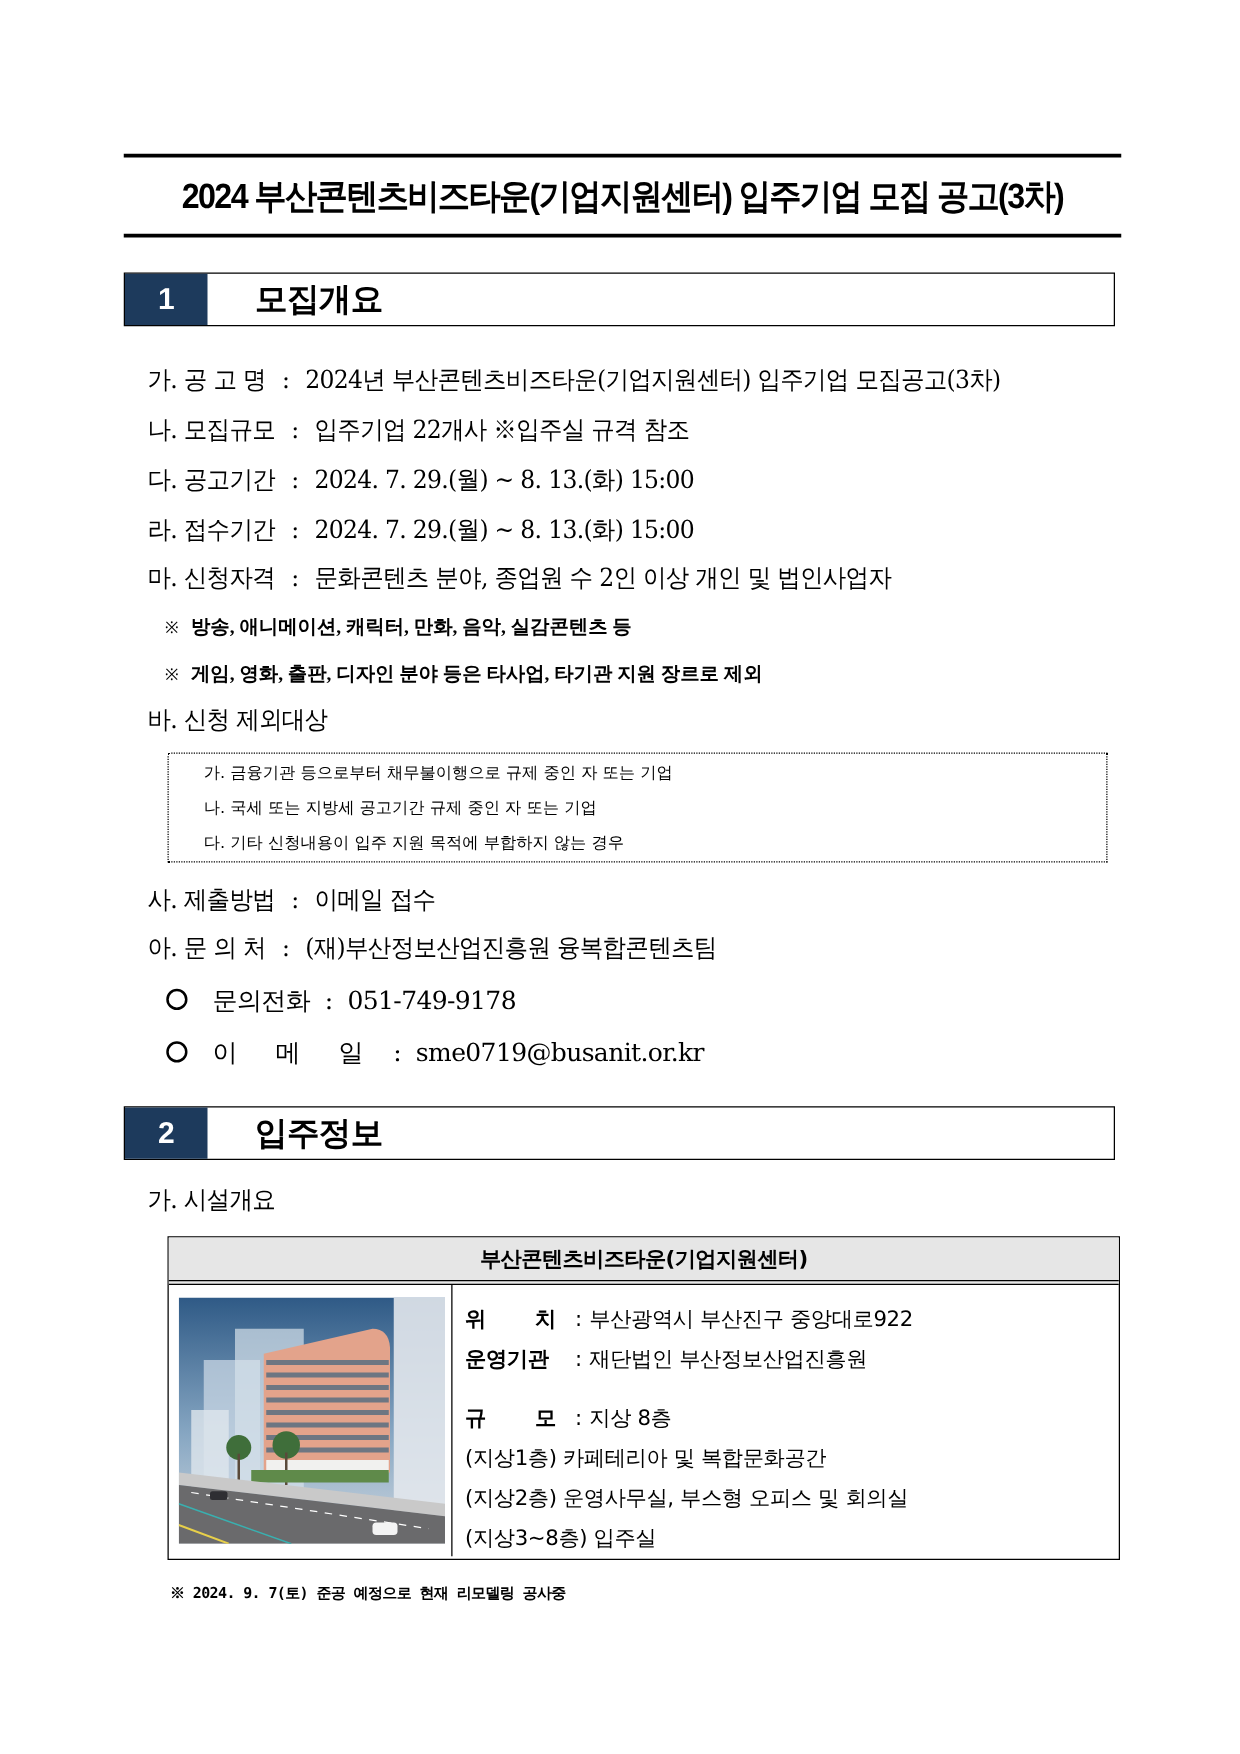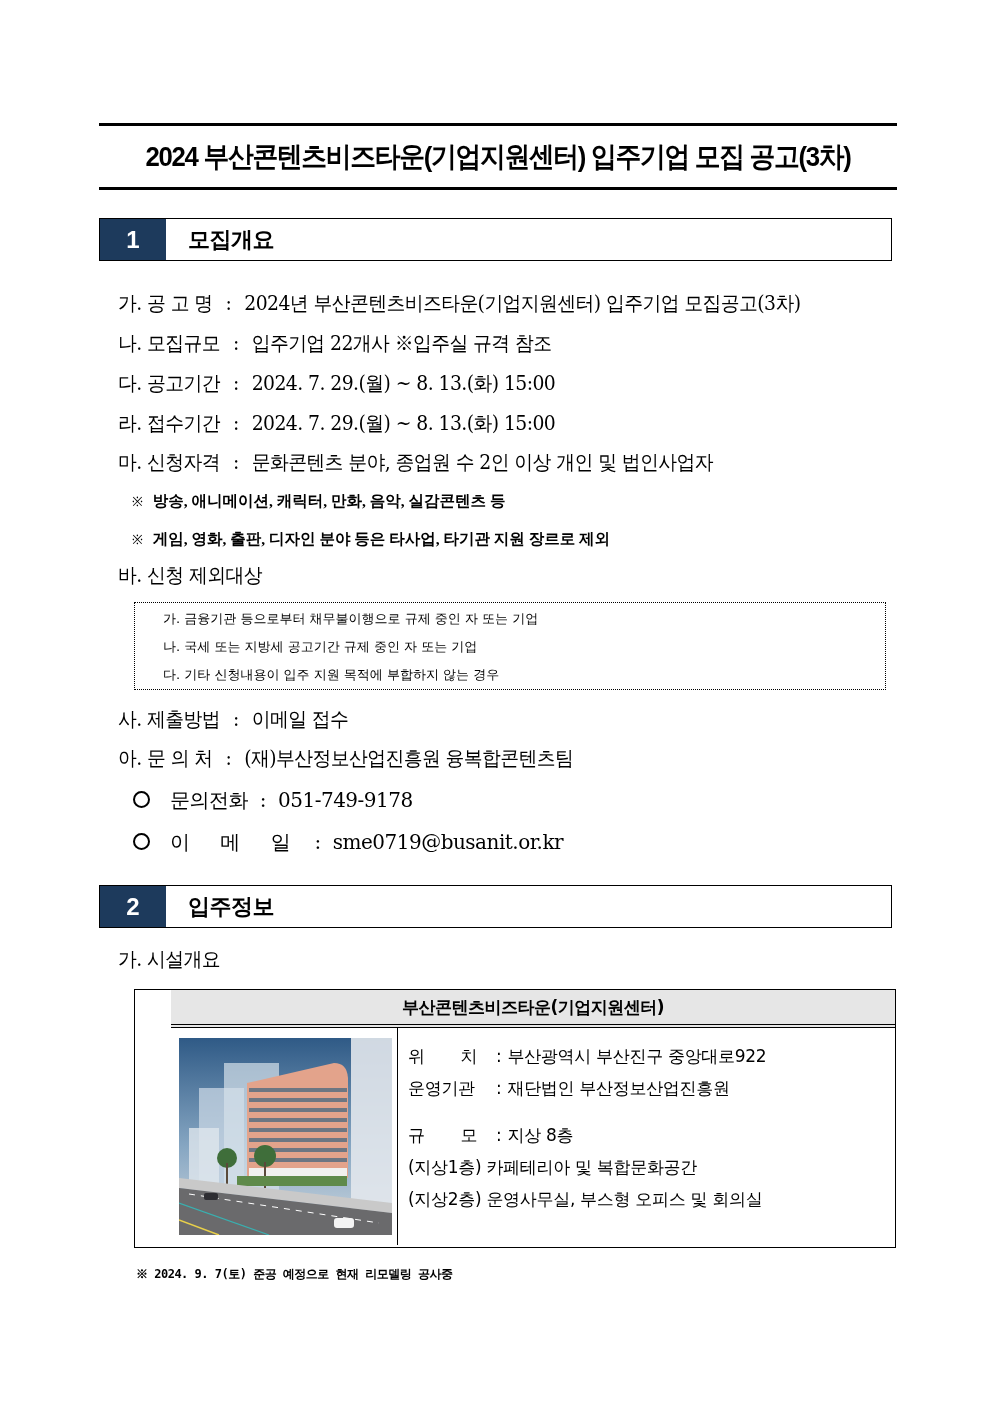--- a/index.html
+++ b/index.html
@@ -6,39 +6,39 @@
   body { width:992px; height:1403px; position:relative; overflow:hidden; color:#000; }
 
   .title-rule { position:absolute; left:99px; width:798px; height:3px; background:#000; }
   .doc-title { position:absolute; left:99px; width:798px; top:138px; text-align:center;
     font-family:"Liberation Sans", sans-serif; font-weight:bold; font-size:28px; letter-spacing:-1.4px;
     transform:scaleX(0.92); transform-origin:center; white-space:nowrap; }
 
   .sec-box { position:absolute; left:99px; width:793px; height:43px; border:1.5px solid #000; box-sizing:border-box; display:flex; }
   .sec-num { width:66px; height:100%; background:#1d3a5c; color:#fff; display:flex; align-items:center; justify-content:center;
     font-family:"Liberation Sans", sans-serif; font-size:24px; font-weight:bold; }
-  .sec-title { padding-left:22px; display:flex; align-items:center; font-family:Liberation Serif, serif; font-size:22px; font-weight:bold; letter-spacing:-0.5px; }
+  .sec-title { padding-left:38px; display:flex; align-items:center; font-family:Liberation Serif, serif; font-size:26px; font-weight:bold; letter-spacing:-0.5px; }
 
   .line { position:absolute; left:118px; font-family:"DejaVu Serif", serif; font-size:20px; white-space:nowrap; letter-spacing:-0.6px; transform:scaleX(0.94); transform-origin:left; }
   .note { position:absolute; left:132px; font-family:Liberation Serif, serif; font-size:15.5px; font-weight:bold; white-space:nowrap; }
   .note .mark { font-size:13px; margin-right:6px; font-weight:normal; }
 
   .excl-box { position:absolute; left:134px; top:602px; width:752px; height:88px; border:1px dotted #000; box-sizing:border-box; padding:2px 0 0 28px;
     font-family:"DejaVu Sans", sans-serif; font-size:13px; line-height:28px; }
 
   .bullet { position:absolute; left:133px; font-family:"DejaVu Serif", serif; font-size:20px; white-space:nowrap; letter-spacing:-0.5px; }
   .bullet .circle { display:inline-block; width:13px; height:13px; border:2px solid #000; border-radius:50%; margin-right:20px; vertical-align:middle; position:relative; top:-2px; }
 
-  .fac-table { position:absolute; left:134px; top:989px; width:762px; height:259px; border:1.5px solid #000; box-sizing:border-box;padding-left:36px; }
+  .fac-table { position:absolute; left:134px; top:989px; width:762px; height:259px; border:1.5px solid #000; box-sizing:border-box; }
   .fac-head { height:38px; background:#e6e6e6; border-bottom:4px double #000; box-sizing:border-box; display:flex; align-items:center; justify-content:center;
     font-family:"DejaVu Sans", sans-serif; font-weight:bold; font-size:17px; letter-spacing:-0.5px; }
   .fac-body { display:flex; height:217px; }
   .fac-img-cell { width:227px; border-right:1.5px solid #000; box-sizing:border-box; padding:10px 6px 10px 8px; }
   .fac-info { padding:12px 0 0 10px; font-family:"DejaVu Sans", sans-serif; font-size:17px; line-height:32px; letter-spacing:-0.3px; }
-  .fac-info .lbl { display:inline-block; width:88px; }
+  .fac-info .lbl { display:inline-block; width:88px;font-weight:bold; }
 
   .footnote { position:absolute; left:136px; top:1266px; font-family:"DejaVu Sans Mono", monospace; font-weight:bold; font-size:12px; letter-spacing:-0.5px; white-space:nowrap; }
 </style>
 </head>
 <body>
 
 <div class="title-rule" style="top:123px;"></div>
 <div class="doc-title">2024 부산콘텐츠비즈타운(기업지원센터) 입주기업 모집 공고(3차)</div>
 <div class="title-rule" style="top:187px;"></div>
 
@@ -172,17 +172,18 @@
         <span class="lbl" style="white-space:pre;">위       치</span><span style="margin-right:6px;">:</span><span>부산광역시 부산진구 중앙대로922</span>
       </div>
       <div>
         <span class="lbl">운영기관</span><span style="margin-right:6px;">:</span><span>재단법인 부산정보산업진흥원</span>
       </div>
       <div>
         <span class="lbl" style="white-space:pre;margin-top:15px;">규       모</span><span style="margin-right:6px;">:</span><span>지상 8층</span>
       </div>
       <div>(지상1층) 카페테리아 및 복합문화공간</div>
       <div>(지상2층) 운영사무실, 부스형 오피스 및 회의실</div>
+      <div>(지상3~8층) 입주실</div>
     </div>
   </div>
 </div>
 
 <div class="footnote">※ 2024. 9. 7(토) 준공 예정으로 현재 리모델링 공사중</div>
 
 </body></html>

